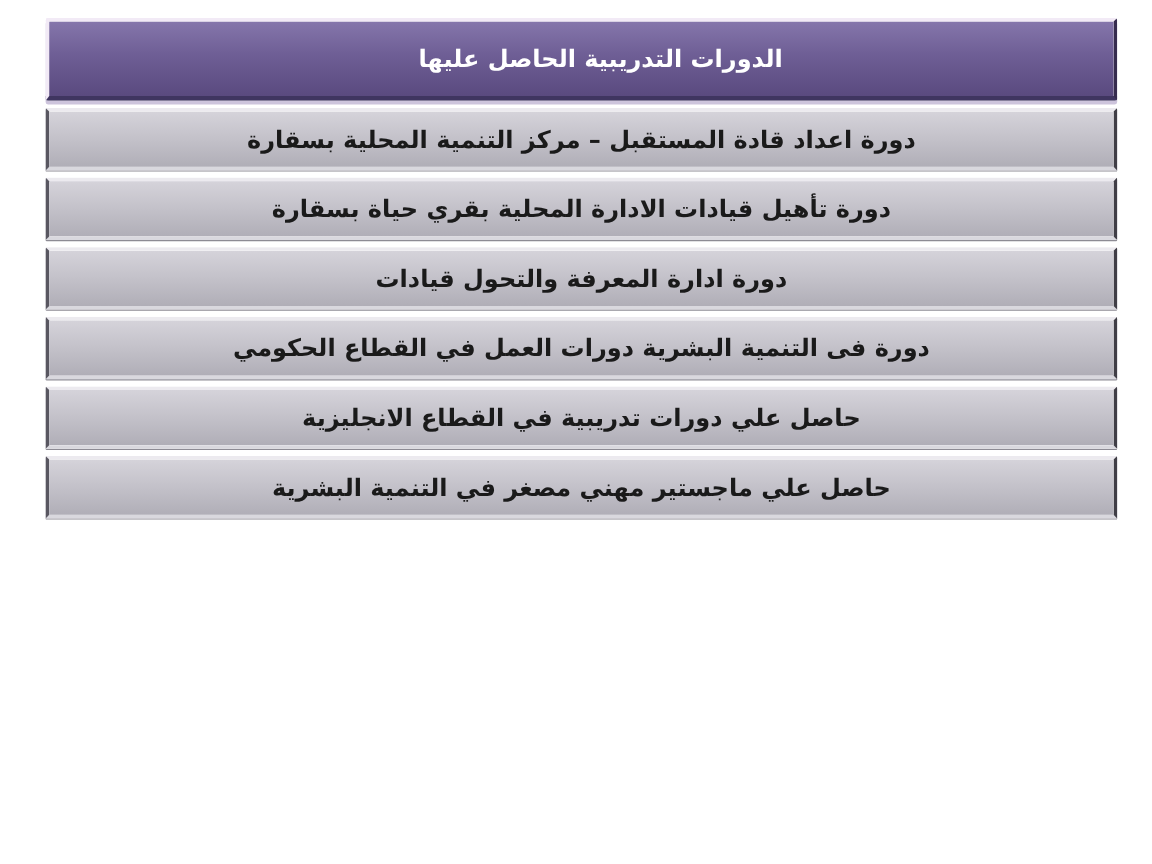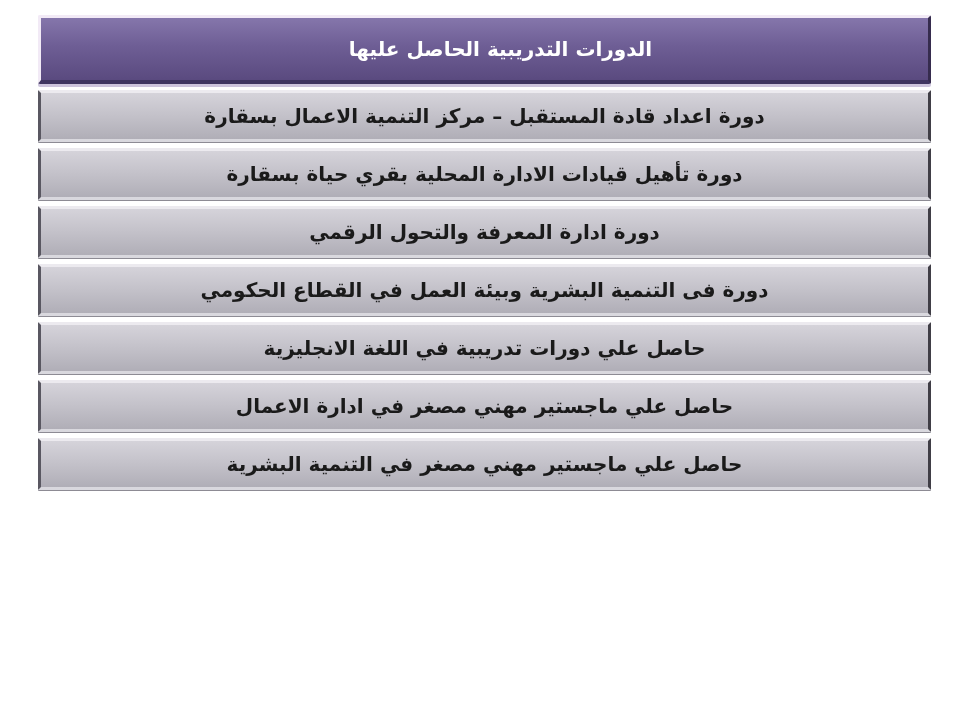--- a/index.html
+++ b/index.html
@@ -72,35 +72,32 @@
 <body>
 
 <div class="slide">
   <div class="course-list">
 
     <div class="header-bar">
       <span>الدورات التدريبية الحاصل عليها</span>
     </div>
 
     <div class="row">
-      <span>دورة اعداد قادة المستقبل – مركز التنمية الاعمال بسقارة</span>
+      <span>دورة اعداد قادة المستقبل – مركز التنمية المحلية بسقارة</span>
     </div>
     <div class="row">
       <span>دورة تأهيل قيادات الادارة المحلية بقري حياة بسقارة</span>
     </div>
     <div class="row">
-      <span>دورة ادارة المعرفة والتحول الرقمي</span>
+      <span>دورة ادارة المعرفة والتحول قيادات</span>
     </div>
     <div class="row">
-      <span>دورة فى التنمية البشرية وبيئة العمل في القطاع الحكومي</span>
+      <span>دورة فى التنمية البشرية دورات العمل في القطاع الحكومي</span>
     </div>
     <div class="row">
-      <span>حاصل علي دورات تدريبية في اللغة الانجليزية</span>
-    </div>
-    <div class="row">
-      <span>حاصل علي ماجستير مهني مصغر في ادارة الاعمال</span>
+      <span>حاصل علي دورات تدريبية في القطاع الانجليزية</span>
     </div>
     <div class="row">
       <span>حاصل علي ماجستير مهني مصغر في التنمية البشرية</span>
     </div>
 
   </div>
 </div>
 
 </body></html>

